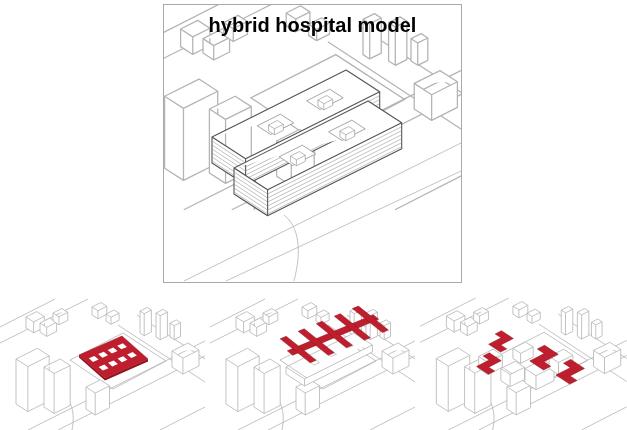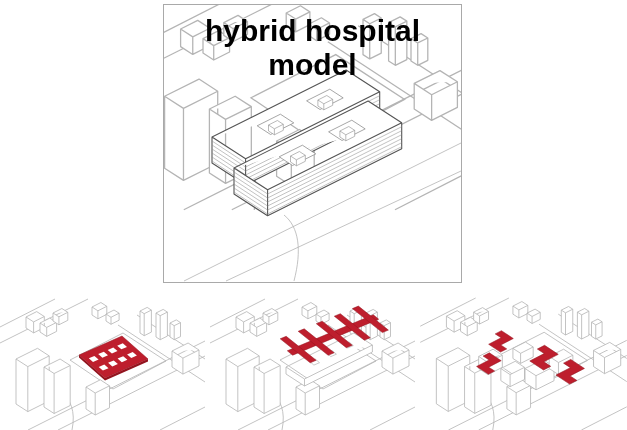--- a/index.html
+++ b/index.html
@@ -2,21 +2,21 @@
 <html style="--accent-red: #be1e2d; --accent-red-dark: #93141f; --line-light: #b4b4b4; --line-dark: #545454; --stripe: #8f8f8f; --panel-border: #a9a9a9; --background: #ffffff;"><head>
 <meta charset="utf-8">
 <style>
   html,body{margin:0;padding:0;background:#fff;}
   #stage{position:relative;width:627px;height:430px;background:var(--background,#fff);
          font-family:"Liberation Sans",sans-serif;overflow:hidden;}
   .panel-main{position:absolute;left:163px;top:4px;width:299px;height:279px;
               border:1px solid var(--panel-border,#a9a9a9);background:#fff;box-sizing:border-box;}
   .panel-main svg{position:absolute;left:0;top:0;}
   .diagram-title{position:absolute;top:9px;left:0;width:100%;text-align:center;
-                 font-size:30px;font-weight:700;color:#000;letter-spacing:0px;z-index:5;}
+                 font-size:20px;font-weight:700;color:#000;letter-spacing:0px;z-index:5;}
   .fig{position:absolute;background:#fff;}
   .fig-1{left:0px;top:297px;width:205px;height:133px;}
   .fig-2{left:210px;top:297px;width:205px;height:133px;}
   .fig-3{left:420px;top:296px;width:207px;height:134px;}
   
   .ln{fill:none;stroke:var(--line-light,#b4b4b4);stroke-width:0.8;}
   .bld{fill:#fff;stroke:var(--line-light,#b4b4b4);stroke-width:0.8;stroke-linejoin:round;}
   .site{fill:none;stroke:var(--line-light,#b4b4b4);stroke-width:0.8;}
   .hosp{fill:#fff;stroke:var(--line-dark,#555);stroke-width:1.1;stroke-linejoin:round;}
   .stripe{fill:none;stroke:var(--stripe,#8f8f8f);stroke-width:0.55;}

